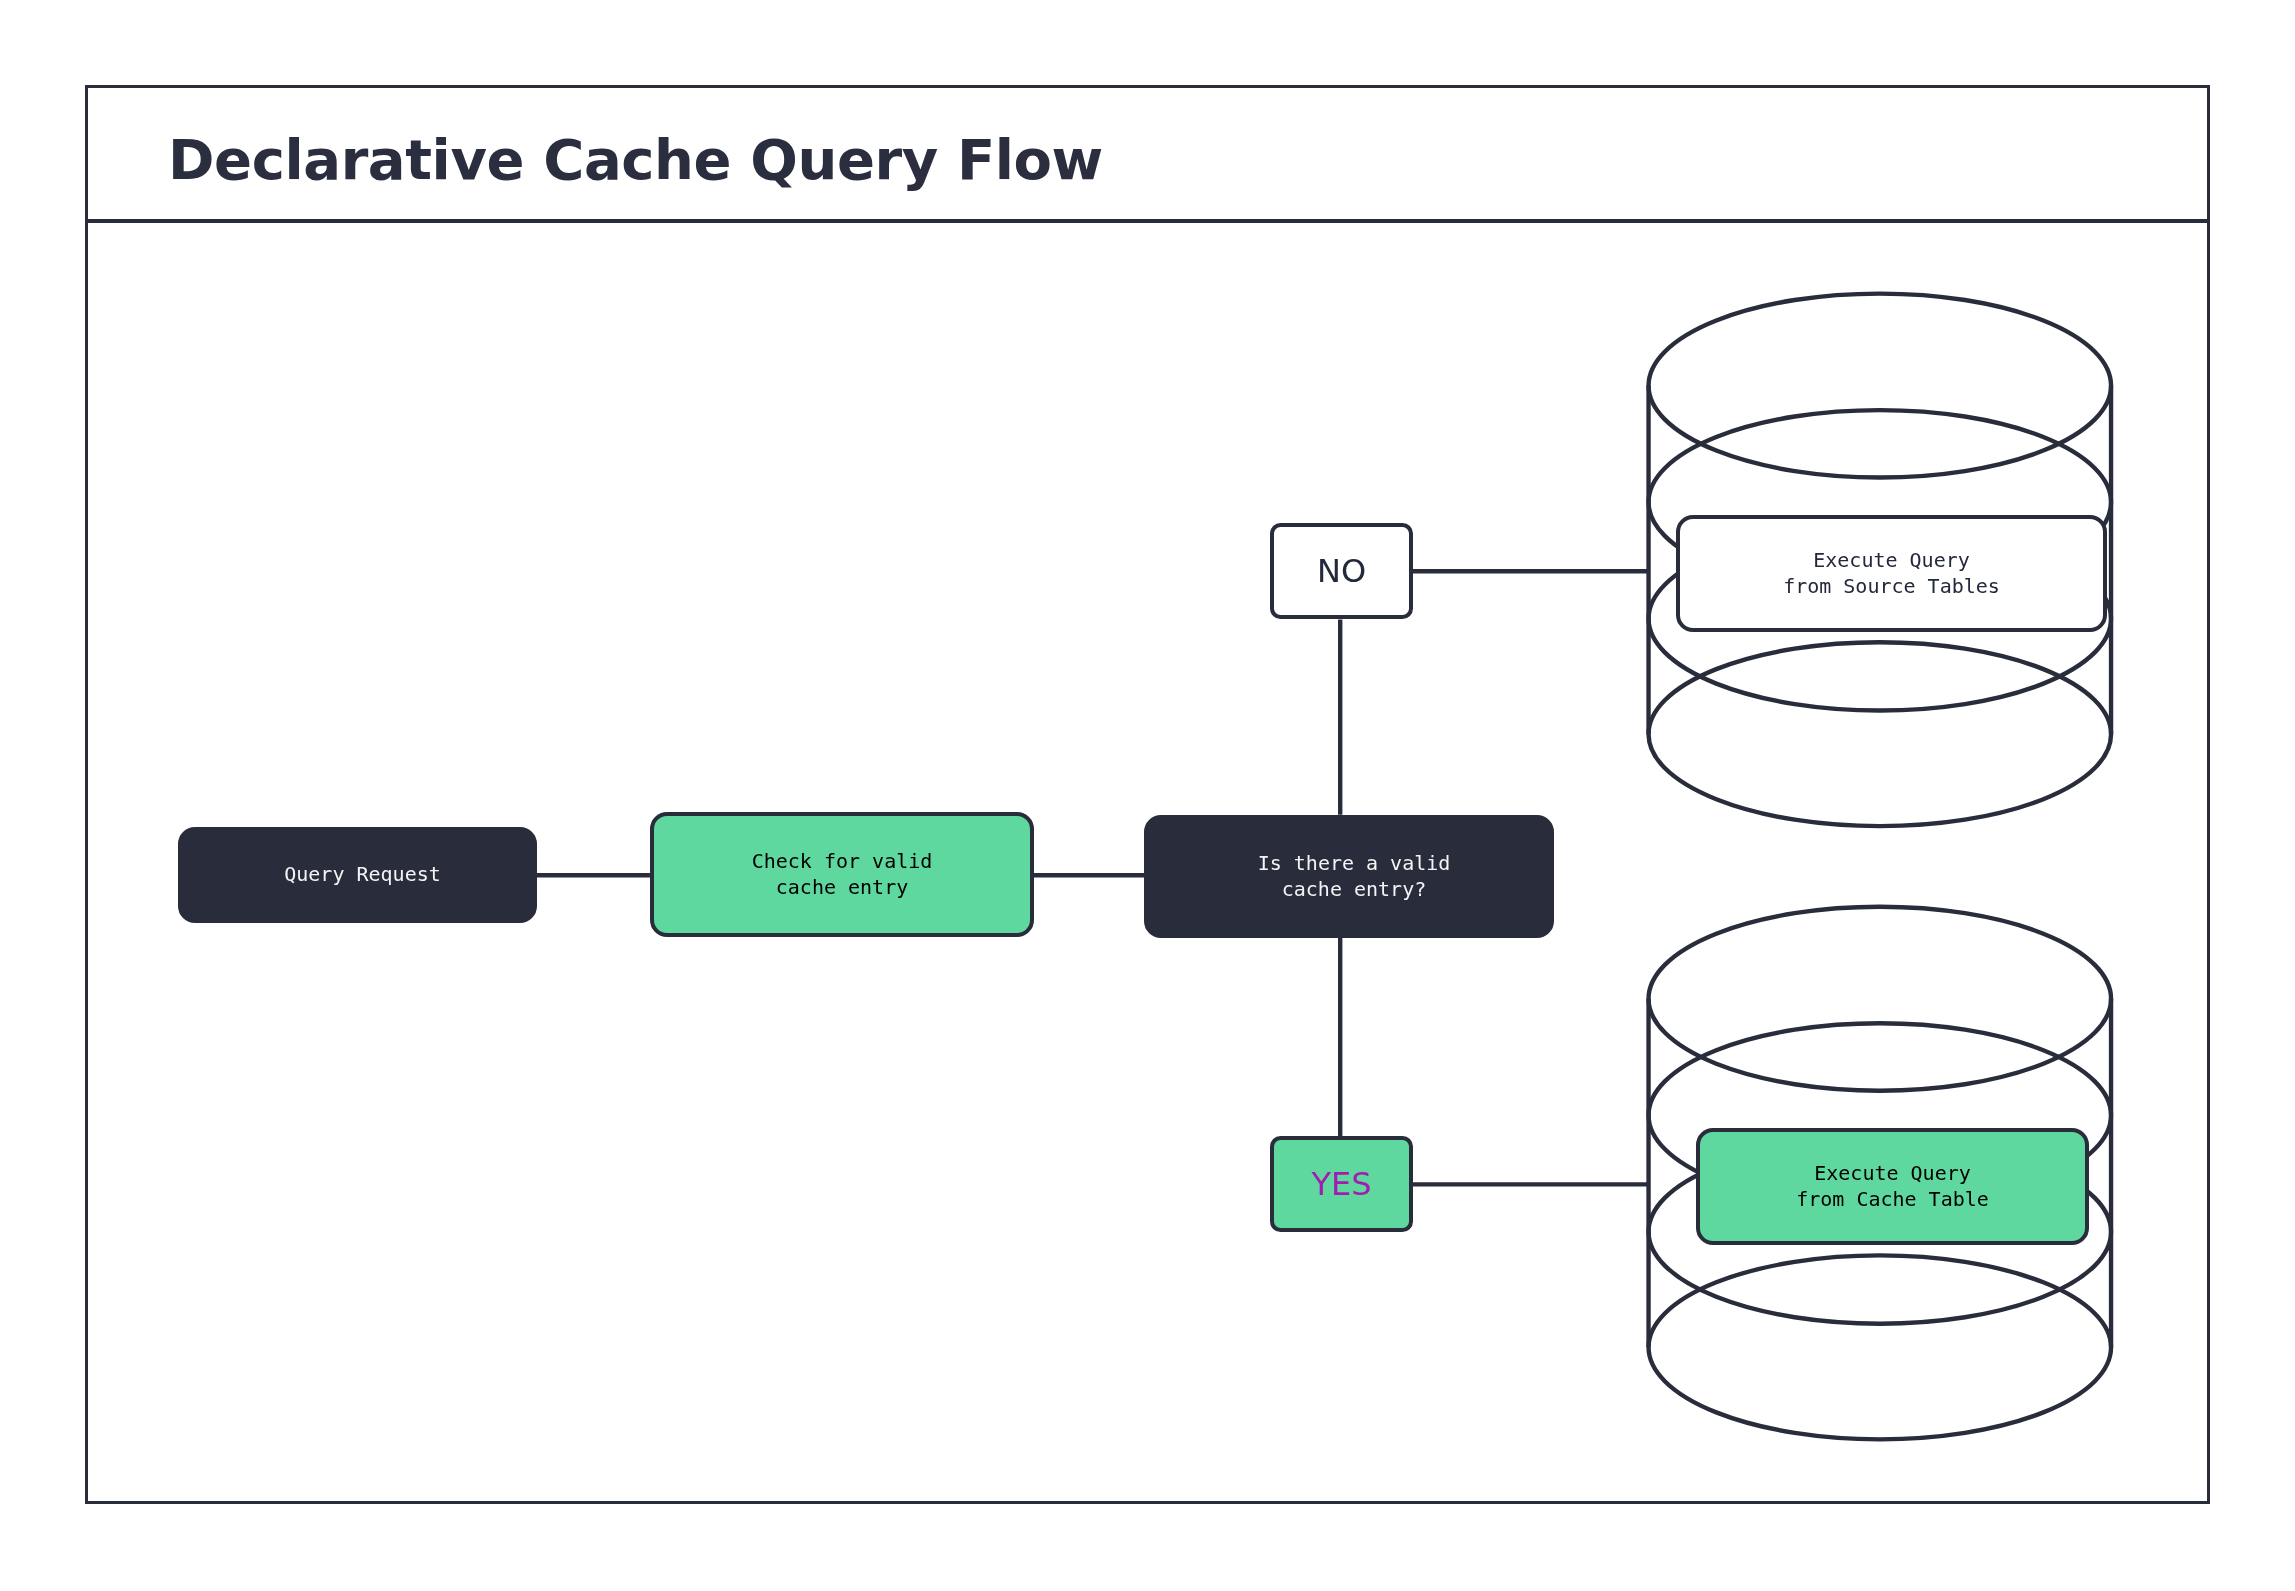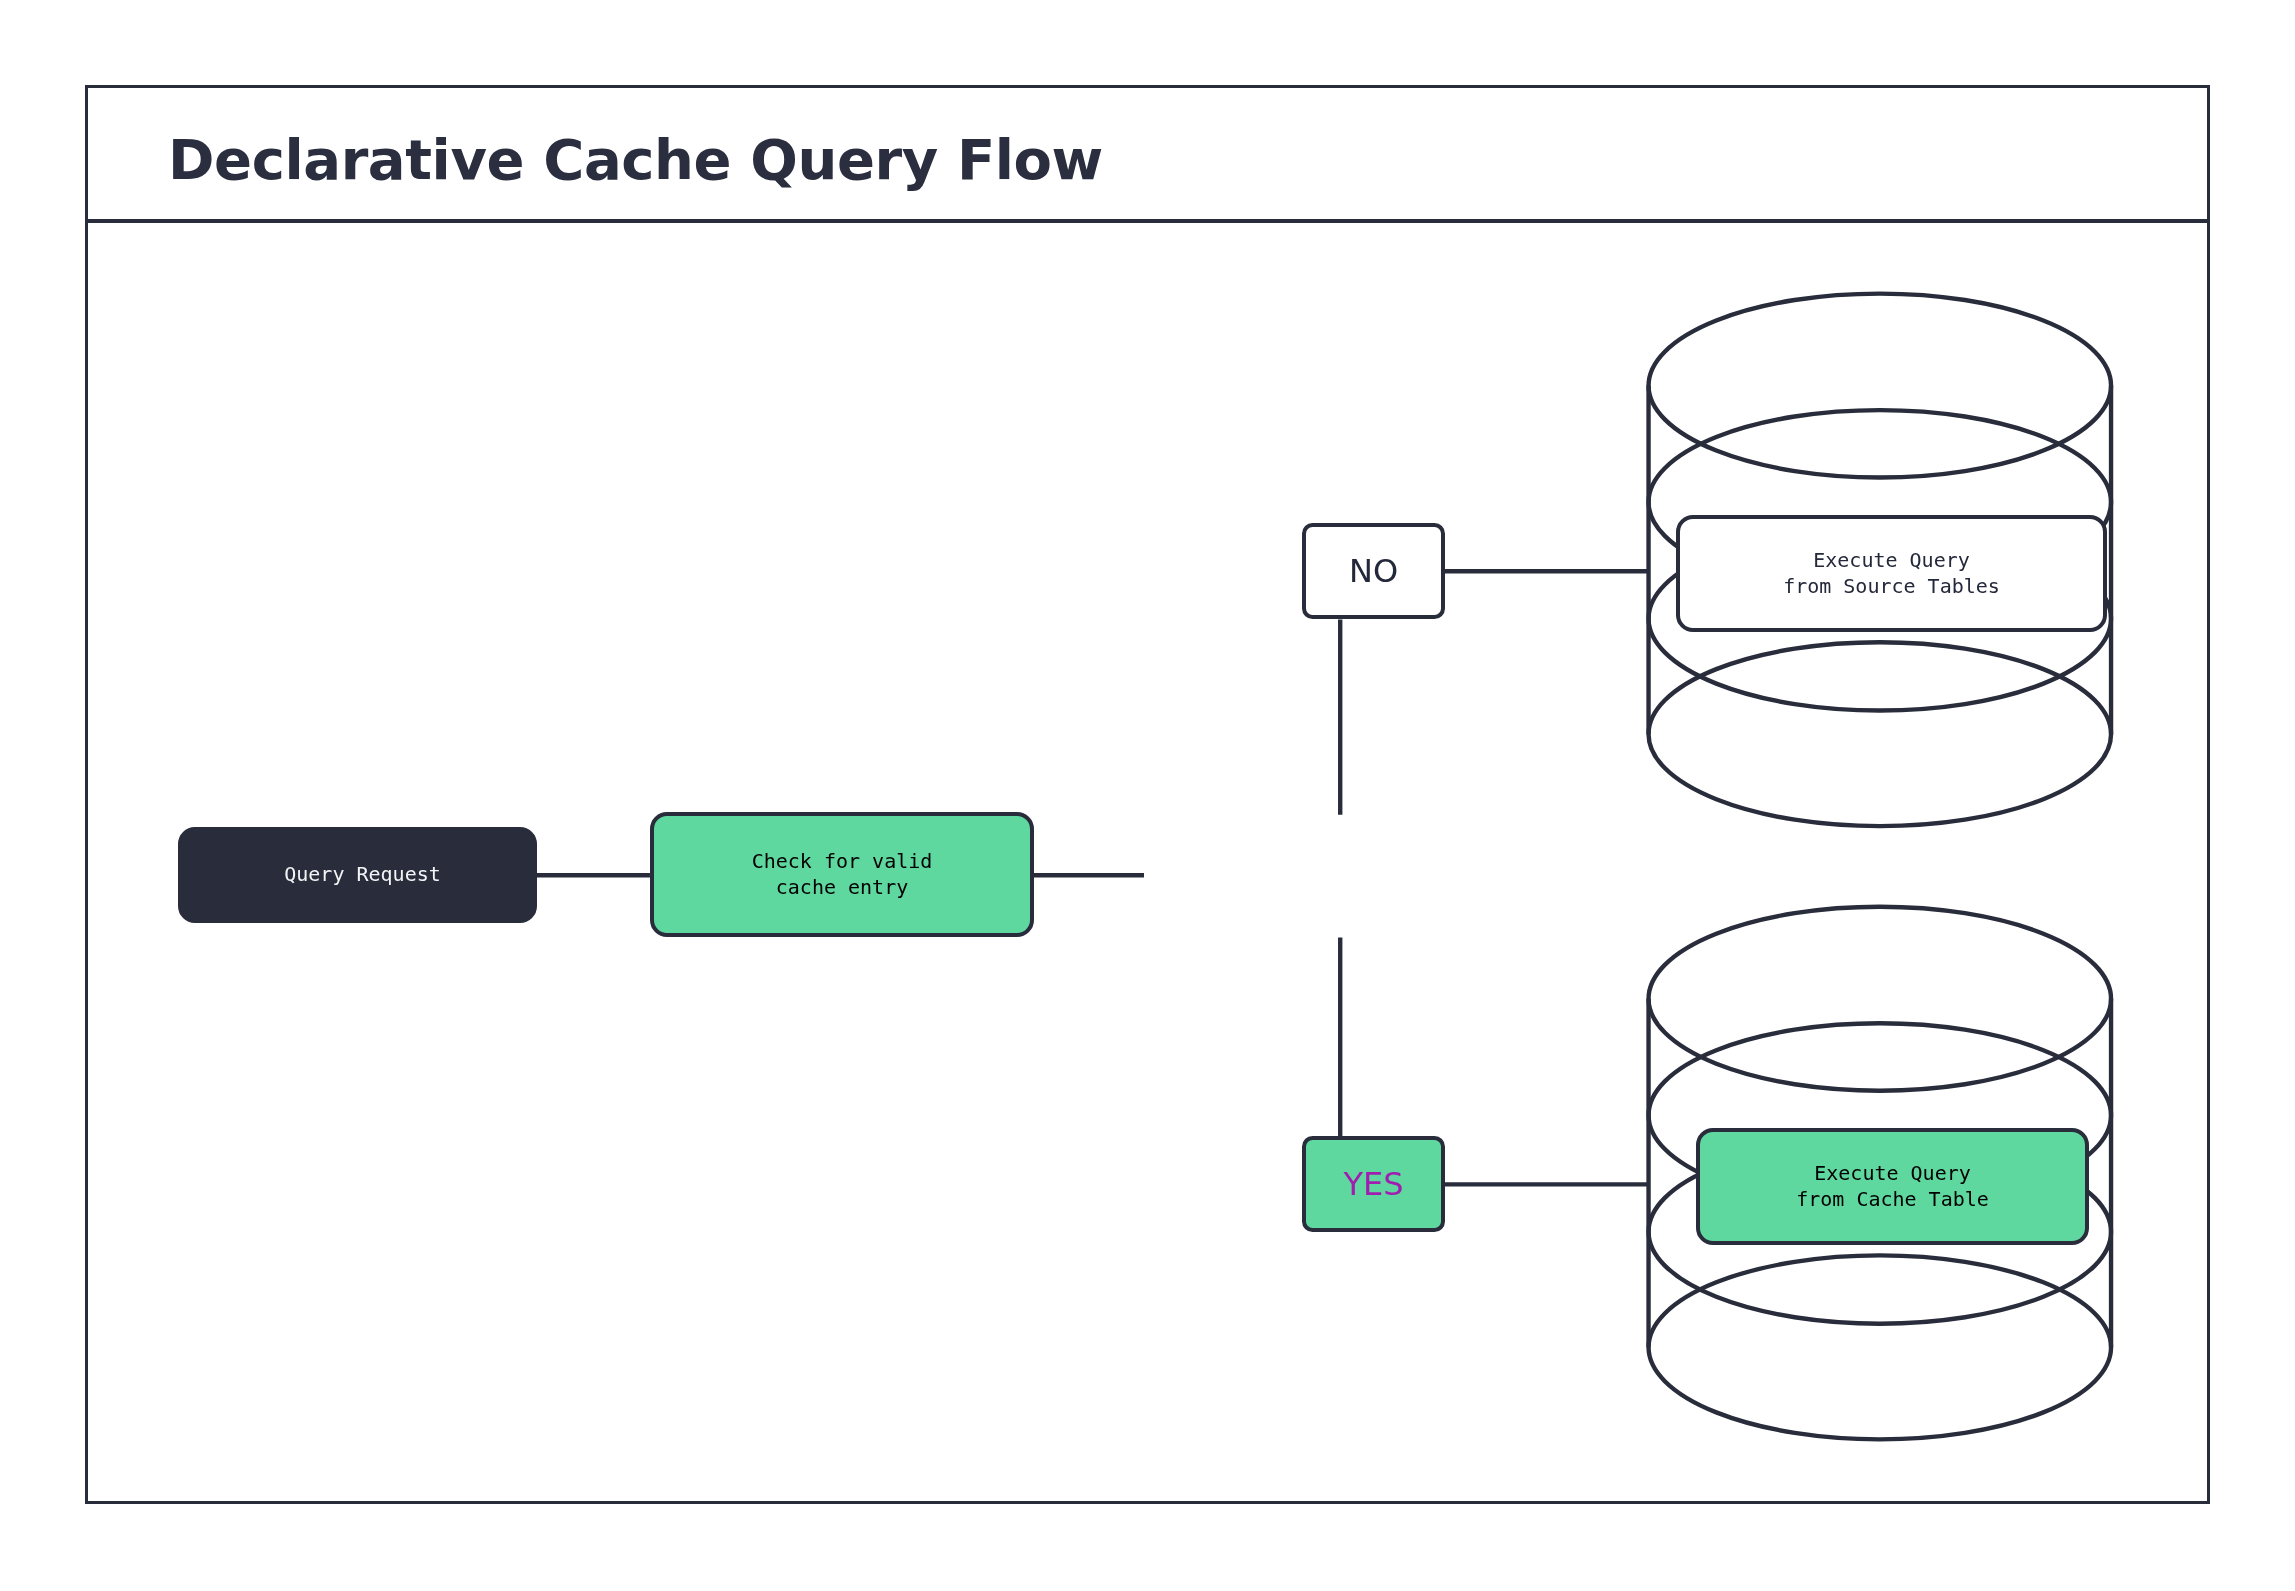--- a/index.html
+++ b/index.html
@@ -90,21 +90,20 @@
     position: absolute;
     box-sizing: border-box;
     display: flex;
     align-items: center;
     justify-content: center;
     font-family: "DejaVu Sans", sans-serif;
     font-size: 32px;
     border-radius: 10.5px;
     border: 4.4px solid #282C3B;
     z-index: 5;
-    margin-left: 32px;
   }
   .chip.white { background: #FFFFFF; color: #23283A; }
   .chip.green { background: #5FD8A0; color: #a21caf; }
   
   .db-label {
     z-index: 6;
   }
 
   
   #node-query-request { left: 178px; top: 827px; width: 359px; height: 96px; }
@@ -165,20 +164,22 @@
       <ellipse cx="2146" cy="1406" rx="264" ry="105"></ellipse>
       <ellipse cx="2146" cy="1538" rx="264" ry="105"></ellipse>
     </g>
   </svg>
 
   <div id="node-query-request" class="node dark">Query Request</div>
 
   <div id="node-check-cache" class="node green">Check for valid
 cache entry</div>
 
+  <div id="node-decision" class="node dark">Is there a valid
+cache entry?</div>
 
   <div id="chip-no" class="chip white">NO</div>
 
   <div id="chip-yes" class="chip green">YES</div>
 
   <div id="db-label-source" class="node white db-label">Execute Query
 from Source Tables</div>
 
   <div id="db-label-cache" class="node green db-label">Execute Query
 from Cache Table</div>

